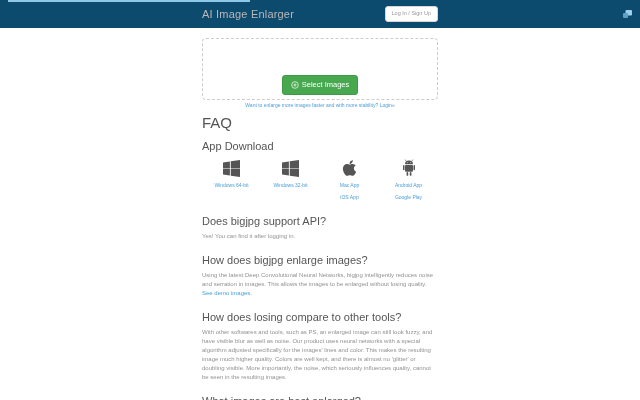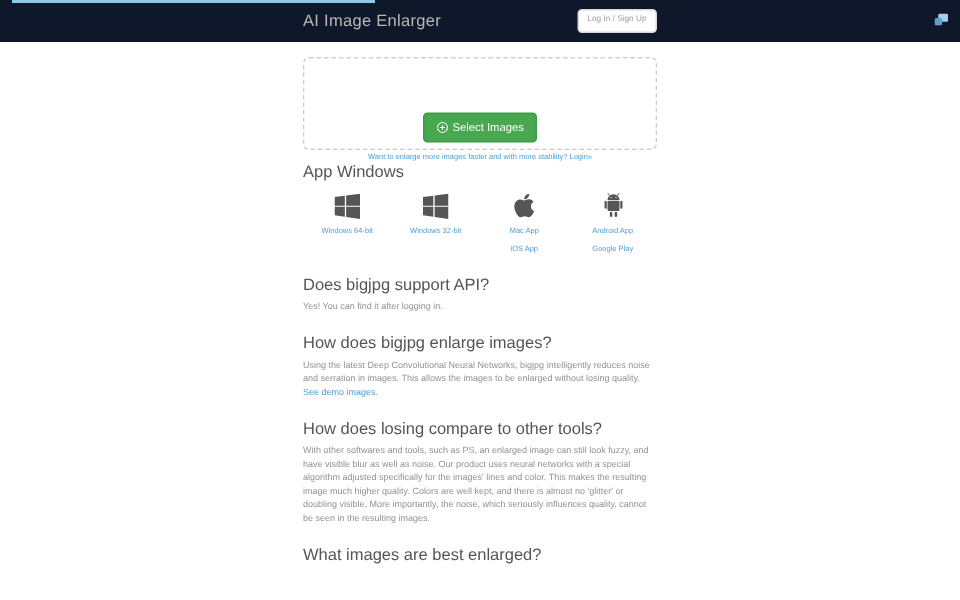--- a/index.html
+++ b/index.html
@@ -6,21 +6,21 @@
   html,body { width:640px; height:400px; background:#fff; overflow:hidden;
               font-family:"Liberation Sans", sans-serif; }
   :root{
     --green:#48a850; --link:#4a9ed8; --progress:#8ec8e6;
     --heading:#555; --body-text:#929292; --title-grey:#b8b8b8;
   }
   .progress-bar{ position:absolute; top:0; left:8px; width:242px; height:2px;
                  background:var(--progress); }
   .topright-icon{ position:absolute; top:4px; right:8px; width:9px; height:8px; }
 
-  .header{ height:28px; background:#0f172a; }
+  .header{ height:28px; background:#0c4a6e; }
   .header-inner{ width:236px; margin:0 auto; height:100%;
                  display:flex; align-items:center; justify-content:space-between; }
   .site-title{ font-size:11px; color:var(--title-grey); letter-spacing:.2px; }
   .login-btn{ font-size:5.5px; color:#999; background:#fff; border:1px solid #d8d8d8;
               border-radius:3px; padding:4px 6px; line-height:1; cursor:pointer; }
 
   .content{ width:236px; margin:0 auto; }
 
   .upload-box{ margin-top:10px; height:62px; border:1px dashed #ccc; border-radius:4px;
                display:flex; flex-direction:column; align-items:center;
@@ -72,22 +72,23 @@
         <svg width="8" height="8" viewBox="0 0 16 16" fill="none" stroke="#fff" stroke-width="1.4">
           <circle cx="8" cy="8" r="6.6"></circle>
             <path d="M8 4.8v6.4M4.8 8h6.4"></path>
         </svg>
       </span>
       <span>Select Images</span>
     </button>
     <a class="upload-hint" href="#">Want to enlarge more images faster and with more stability? Login»</a>
   </div>
 
+  <h1 class="faq-title">FAQ</h1>
 
-  <h2 class="app-title">App Windows</h2>
+  <h2 class="app-title">App Download</h2>
 
   <div class="app-grid">
 
     <div class="app-col">
       <span class="app-icon">
         <svg width="17" height="17" viewBox="0 0 88 88" fill="currentColor">
           <path d="M0,12.5 L35.7,7.6 35.7,42.1 0,42.1 Z M40.2,7 L88,0.5 88,42.1 40.2,42.1 Z M0,45.7 L35.7,45.7 35.7,80.3 0,75.4 Z M40.2,45.7 L88,45.7 88,87.6 40.2,81 Z"></path>
         </svg>
       </span>
       <a class="app-link" href="#">Windows 64-bit</a>

